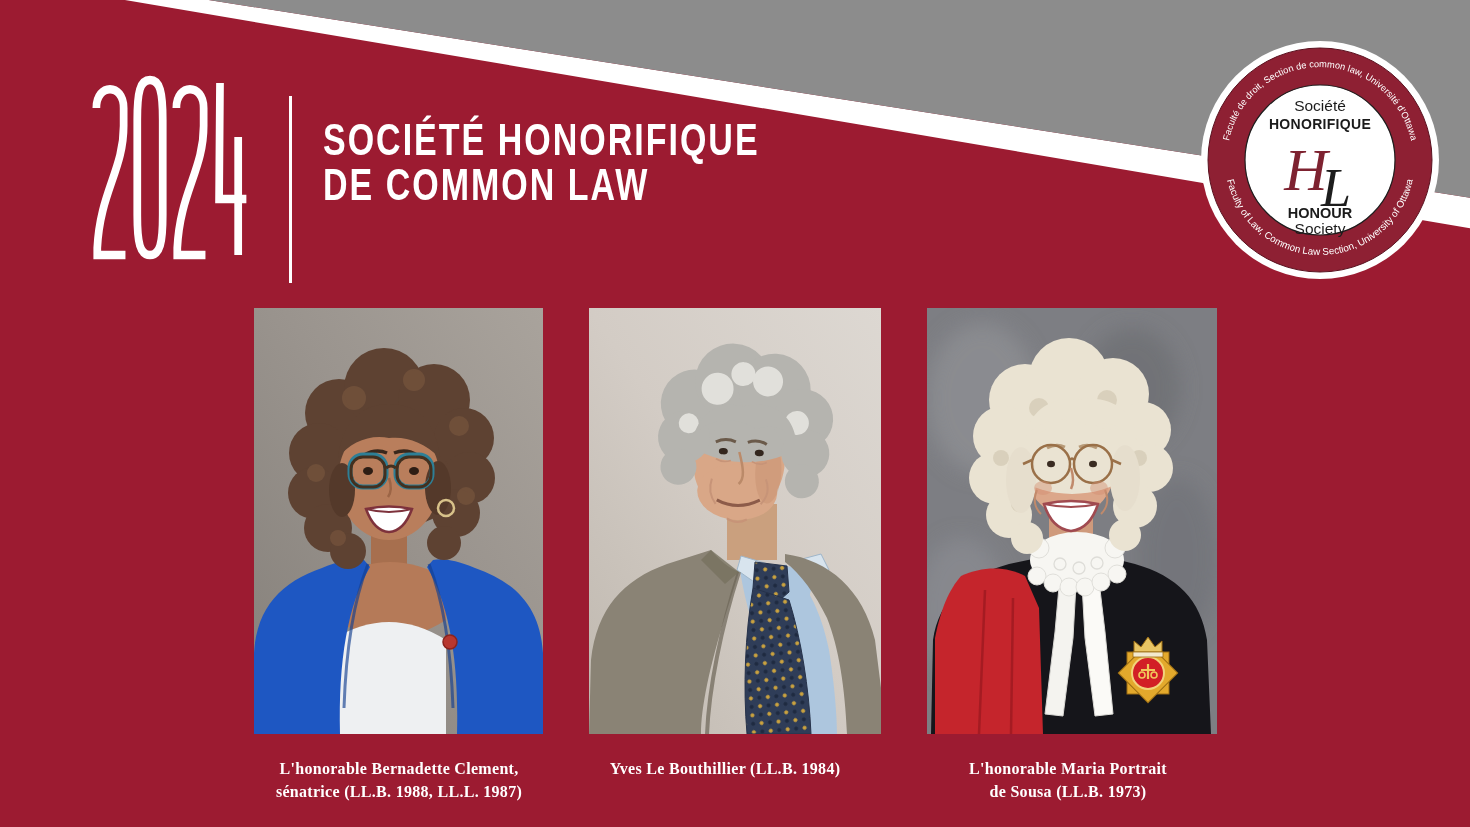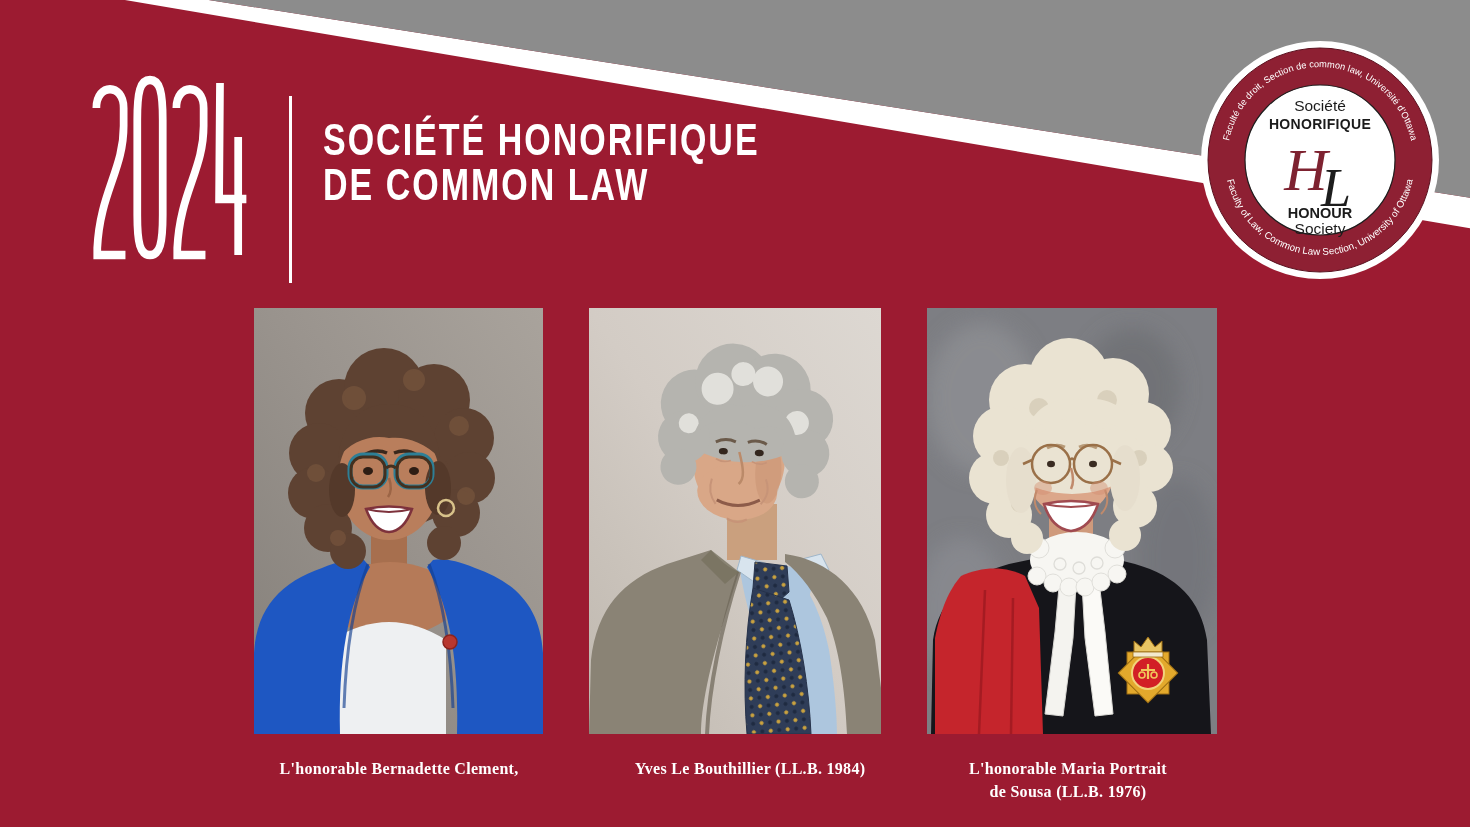--- a/index.html
+++ b/index.html
@@ -29,21 +29,21 @@
   .photo svg{display:block;}
   #photo1{left:254px;width:289px;height:426px;}
   #photo2{left:589px;width:292px;height:426px;}
   #photo3{left:927px;width:290px;height:426px;}
   .caption{
     position:absolute;top:757px;width:340px;text-align:center;color:#FFFFFF;
     font-family:"Liberation Serif",serif;font-weight:700;font-size:16px;
     line-height:23px;letter-spacing:.3px;
   }
   #cap1{left:229px;}
-  #cap2{left:580px;}
+  #cap2{left:555px;}
   #cap3{left:898px;}
 </style>
 </head>
 <body>
 
 <div class="poster">
 
   <div class="stripe"></div>
   <div class="graytri"></div>
 
@@ -345,23 +345,24 @@
         <path d="M110,182 Q104,196 114,206" stroke="#C08A6B" stroke-width="2" fill="none"></path>
         <path d="M178,182 Q184,196 174,206" stroke="#C08A6B" stroke-width="2" fill="none"></path>
         <ellipse cx="116" cy="180" rx="9" ry="7" fill="#D38F72" opacity="0.45"></ellipse>
         <ellipse cx="172" cy="180" rx="9" ry="7" fill="#D38F72" opacity="0.45"></ellipse>
       </g>
     </svg>
   </figure>
 
   <div class="caption" id="cap1">
     <div>L'honorable Bernadette Clement,</div>
+    <div>sénatrice (LL.B. 1988, LL.L. 1987)</div>
   </div>
   <div class="caption" id="cap2">
     <div>Yves Le Bouthillier (LL.B. 1984)</div>
     <div></div>
   </div>
   <div class="caption" id="cap3">
     <div>L'honorable Maria Portrait</div>
-    <div>de Sousa (LL.B. 1976)</div>
+    <div>de Sousa (LL.B. 1973)</div>
   </div>
 
 </div>
 
 </body></html>

